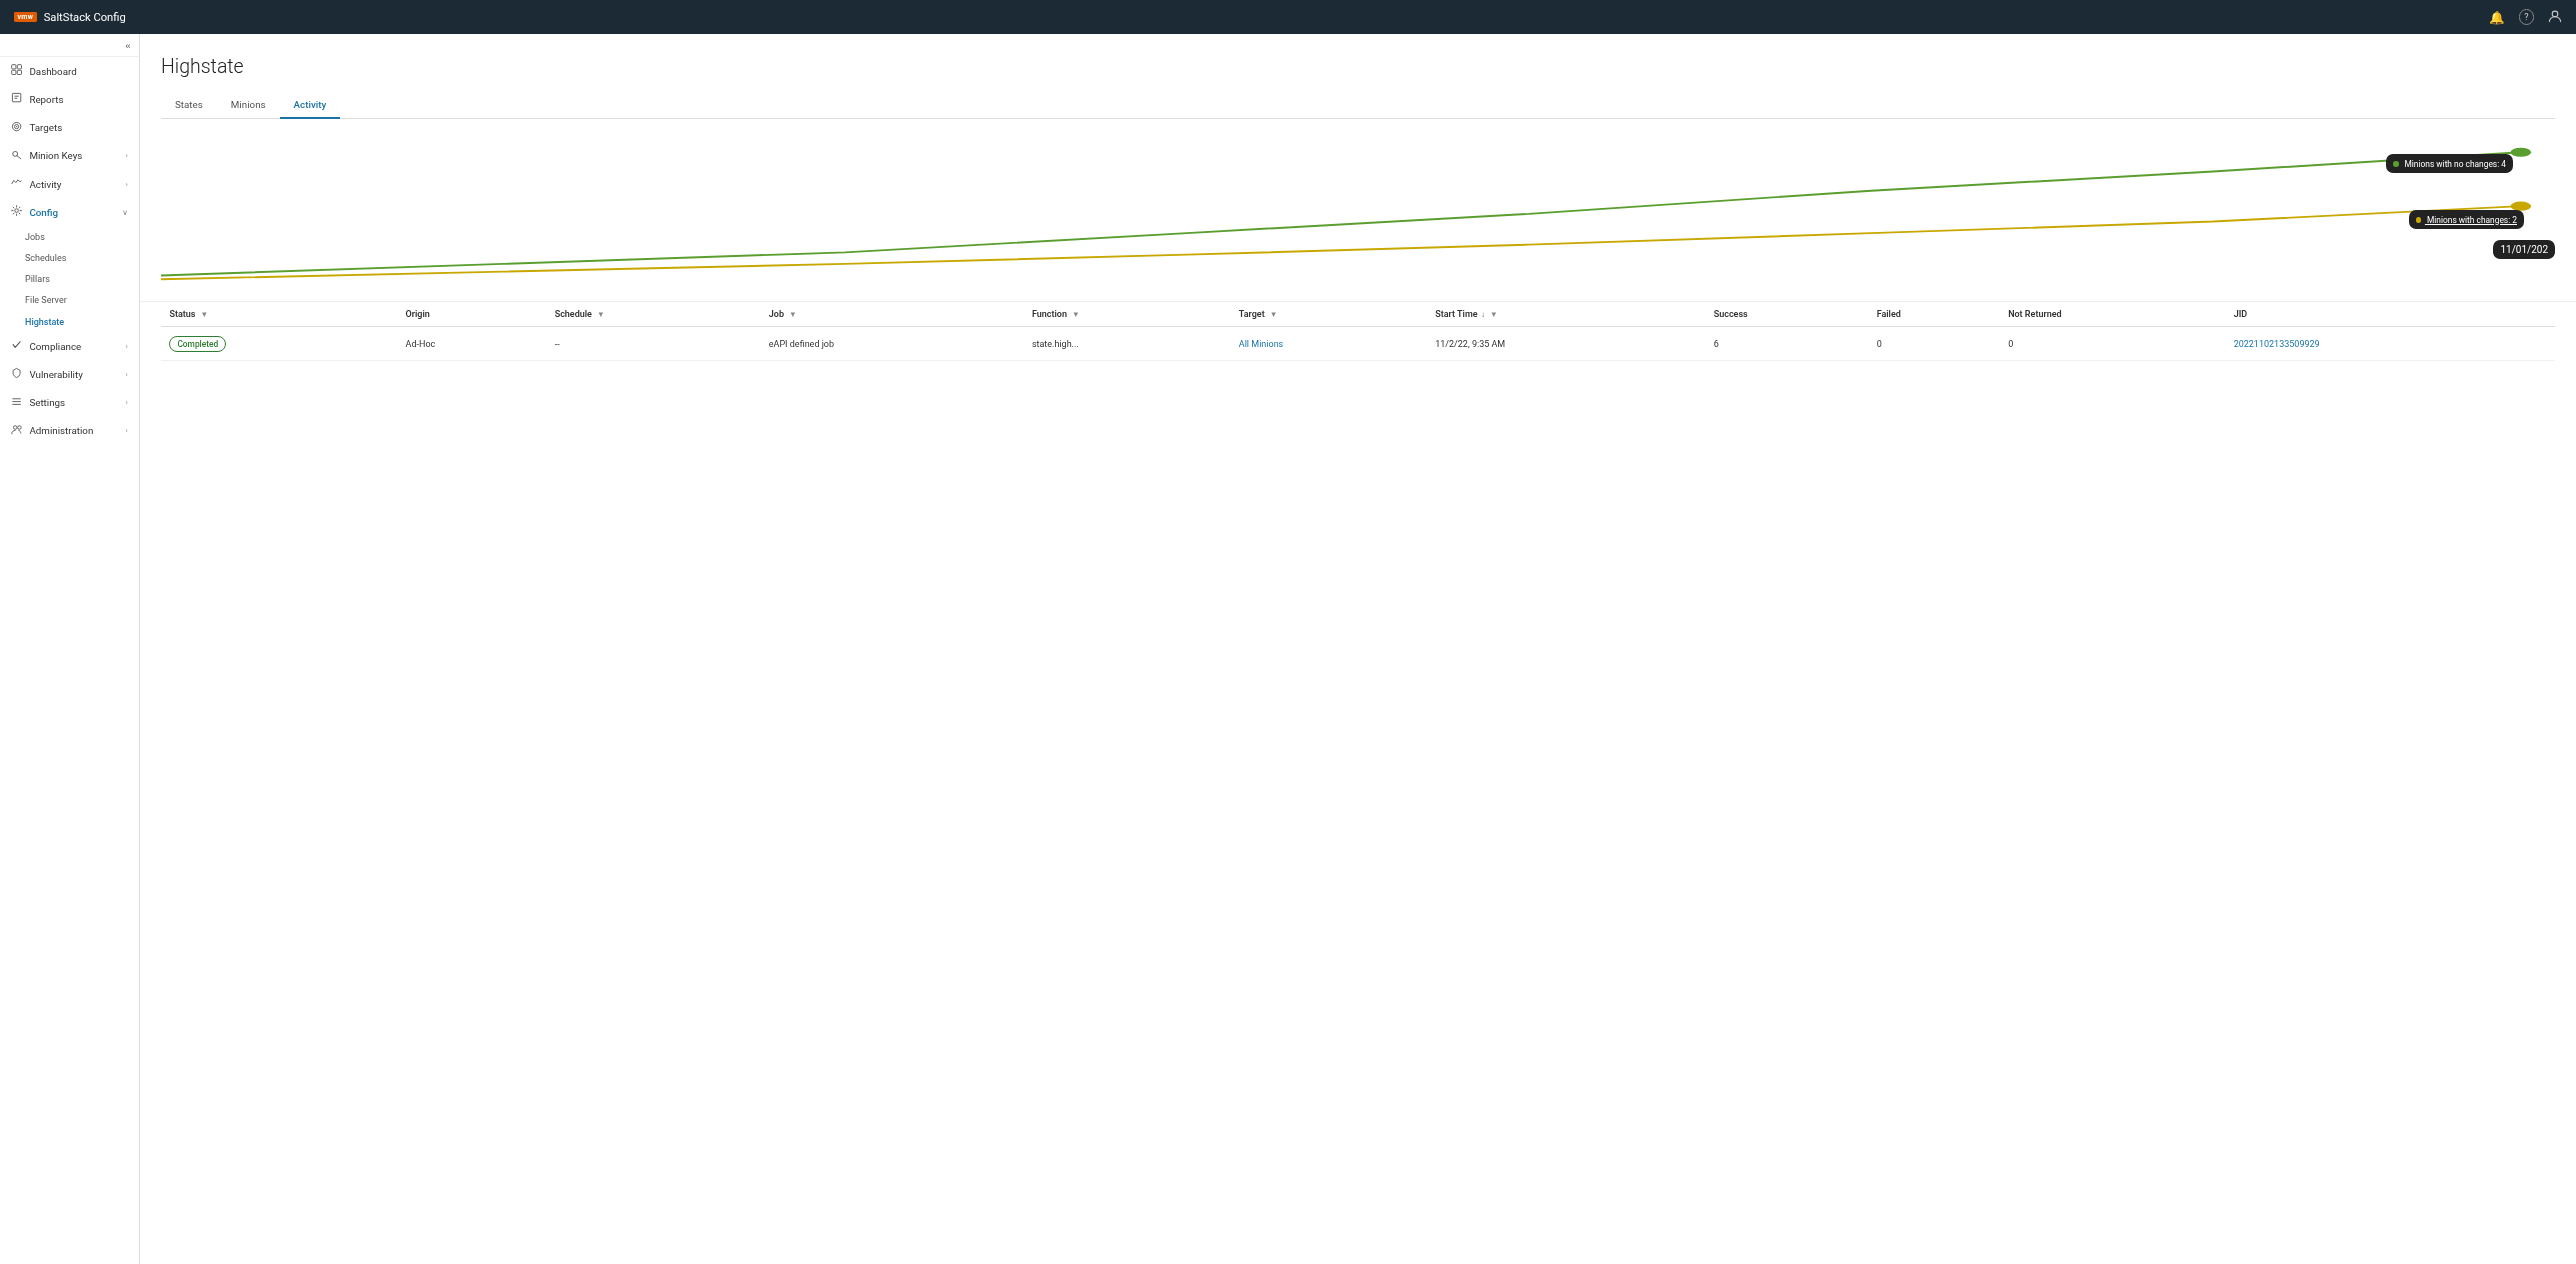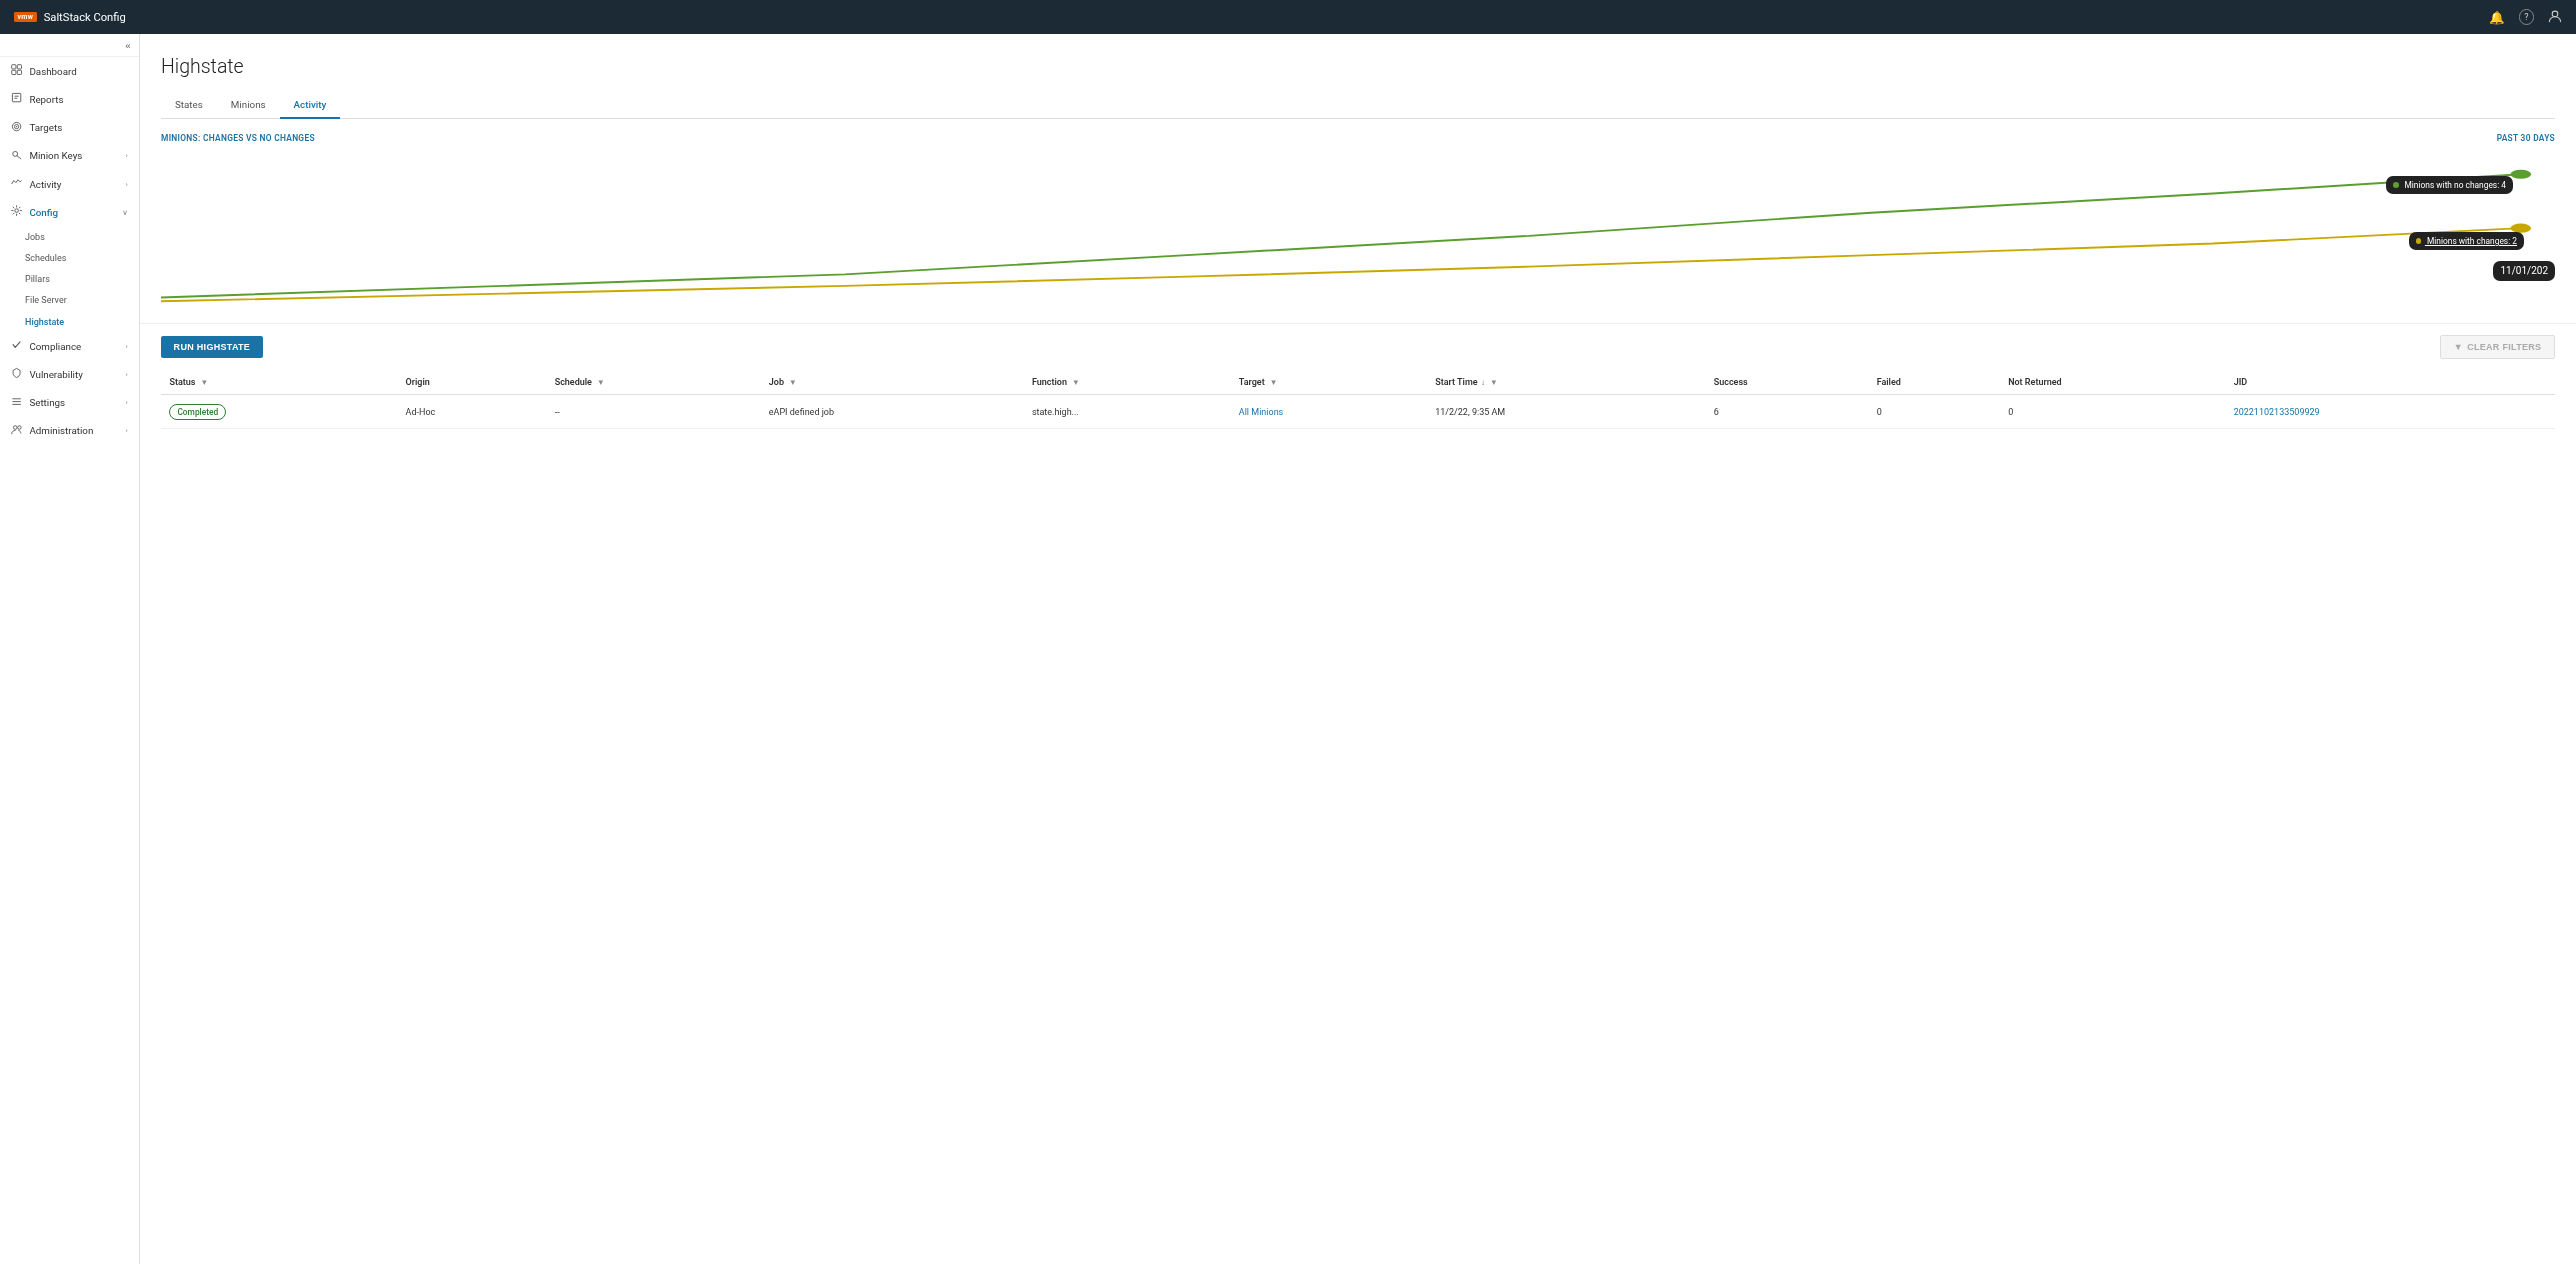--- a/index.html
+++ b/index.html
@@ -368,24 +368,20 @@
       <h1 class="page-title">Highstate</h1>
 
       <div class="tabs">
         <div class="tab">States</div>
         <div class="tab">Minions</div>
         <div class="tab active">Activity</div>
       </div>
     </div>
 
     <div class="chart-section">
-      <div class="chart-header">
-        <span class="chart-title">MINIONS: CHANGES VS NO CHANGES</span>
-        <span class="chart-period">PAST 30 DAYS</span>
-      </div>
 
       <div class="chart-area">
         <svg class="chart-svg" viewBox="0 0 1400 200" preserveAspectRatio="none">
 
           <polyline points="0,185 200,170 400,155 600,130 800,105 1000,75 1200,50 1380,25" fill="none" stroke="#5a9e2f" stroke-width="2.5"></polyline>
 
           <polyline points="0,190 200,180 400,170 600,158 800,145 1000,130 1200,115 1380,95" fill="none" stroke="#c8a800" stroke-width="2.5"></polyline>
 
           <circle cx="1380" cy="25" r="6" fill="#5a9e2f"></circle>
           <circle cx="1380" cy="95" r="6" fill="#c8a800"></circle>
@@ -404,27 +400,20 @@
         </div>
 
         
         <div class="tooltip-box tooltip-date">
           <span>11/01/202</span>
         </div>
       </div>
 
     </div>
 
-    <div class="toolbar">
-      <button class="btn-run">RUN HIGHSTATE</button>
-      <button class="btn-clear-filters">
-        <span>▼</span>
-        <span>CLEAR FILTERS</span>
-      </button>
-    </div>
 
     <div class="table-wrapper">
       <table>
         <thead>
           <tr>
             <th>
               <span>Status</span>
               <span class="filter-icon">▼</span>
             </th>
             <th>

